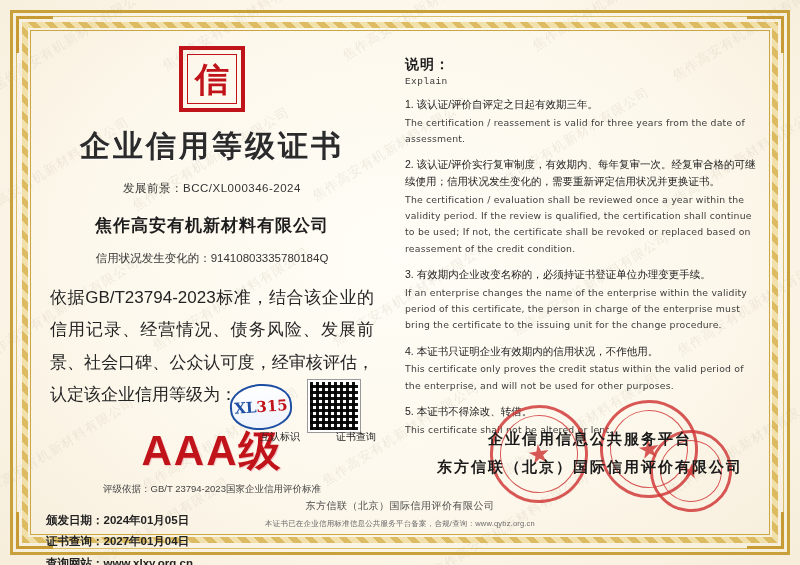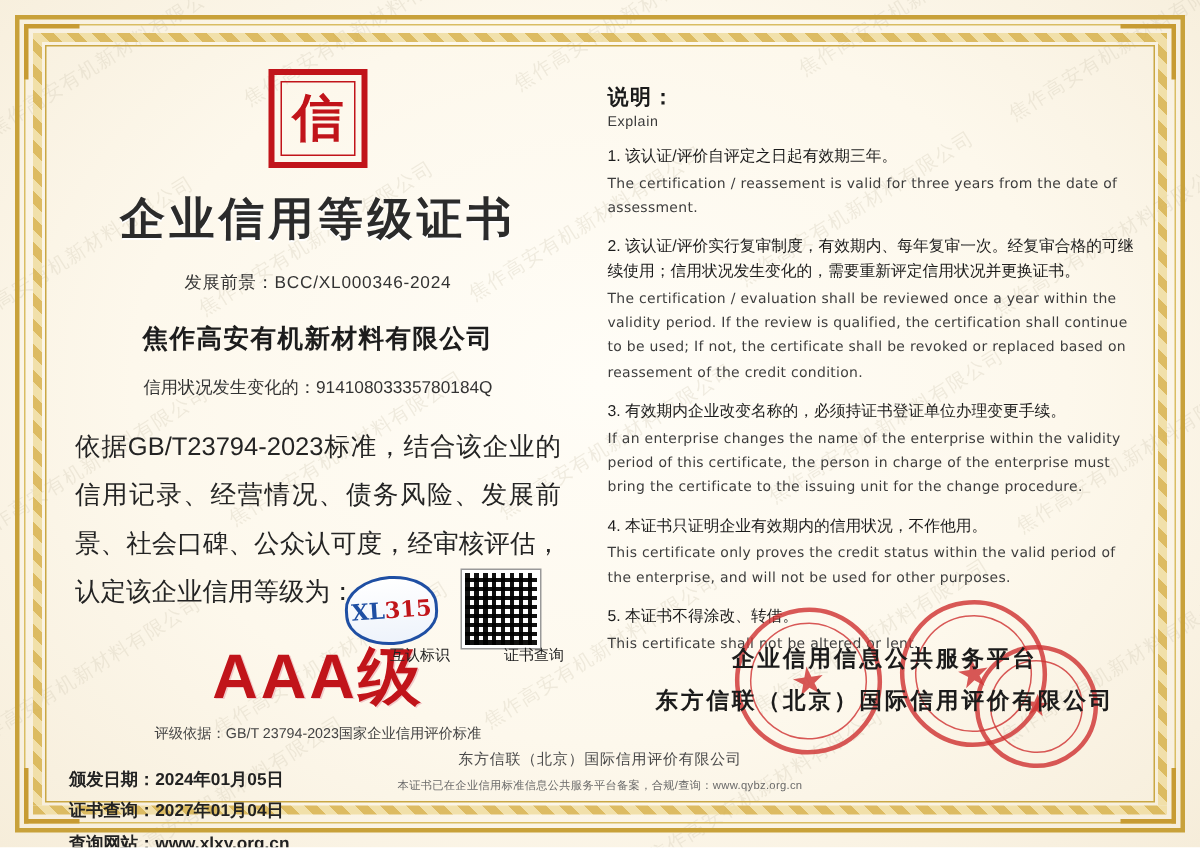--- a/index.html
+++ b/index.html
@@ -153,21 +153,21 @@
 
   
   .right{
     position:absolute;left:405px;top:56px;width:352px;
   }
   .explain-cn{
     font-size:14px;font-weight:bold;color:#1b1b1b;letter-spacing:1px;
     font-family:"DejaVu Serif", serif;
   }
   .explain-en{
-    font-size:9.5px;color:#3a3a3a;margin-top:2px;letter-spacing:.4px;
+    font-size:9.5px;color:#3a3a3a;margin-top:2px;letter-spacing:.4px;font-family:Liberation Mono, monospace;
   }
   .item{margin-top:9px;}
   .item .cn{
     font-size:10.5px;color:#1c1c1c;line-height:1.6;
   }
   .item .en{
     font-size:9.3px;color:#3d3d3d;line-height:1.75;margin-top:2px;
     letter-spacing:.2px;font-family:"DejaVu Sans", sans-serif;
   }
   

